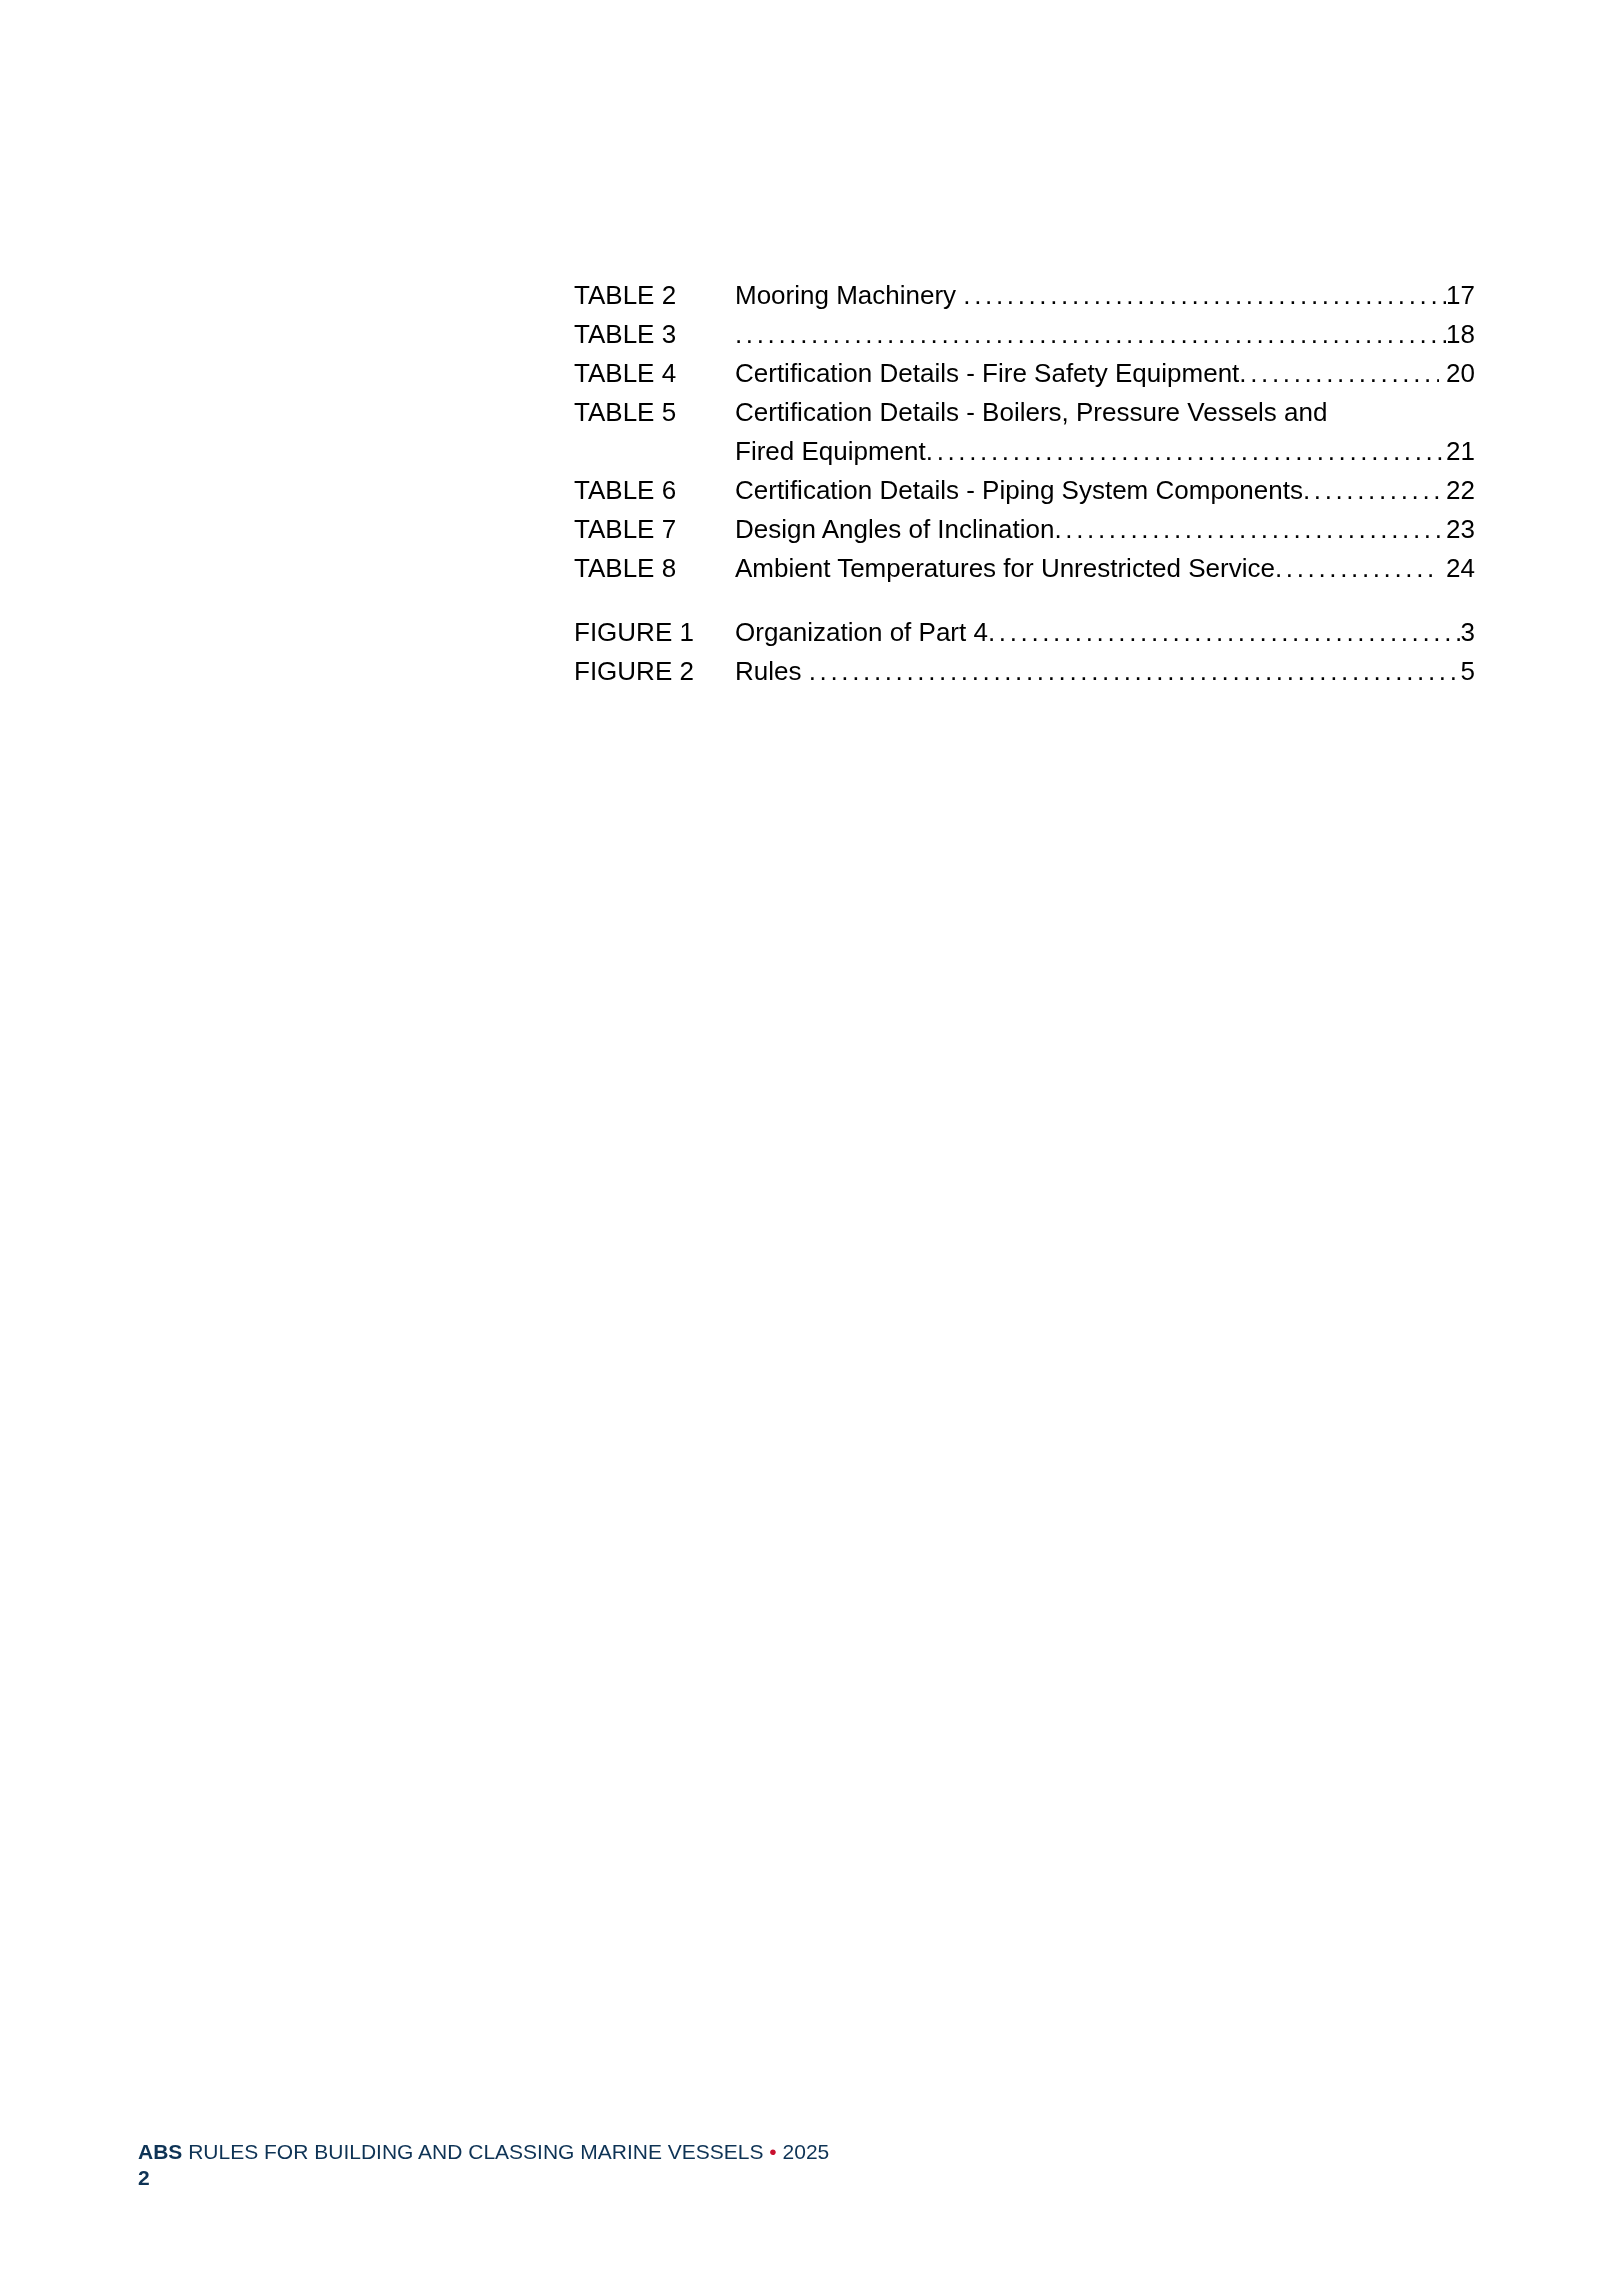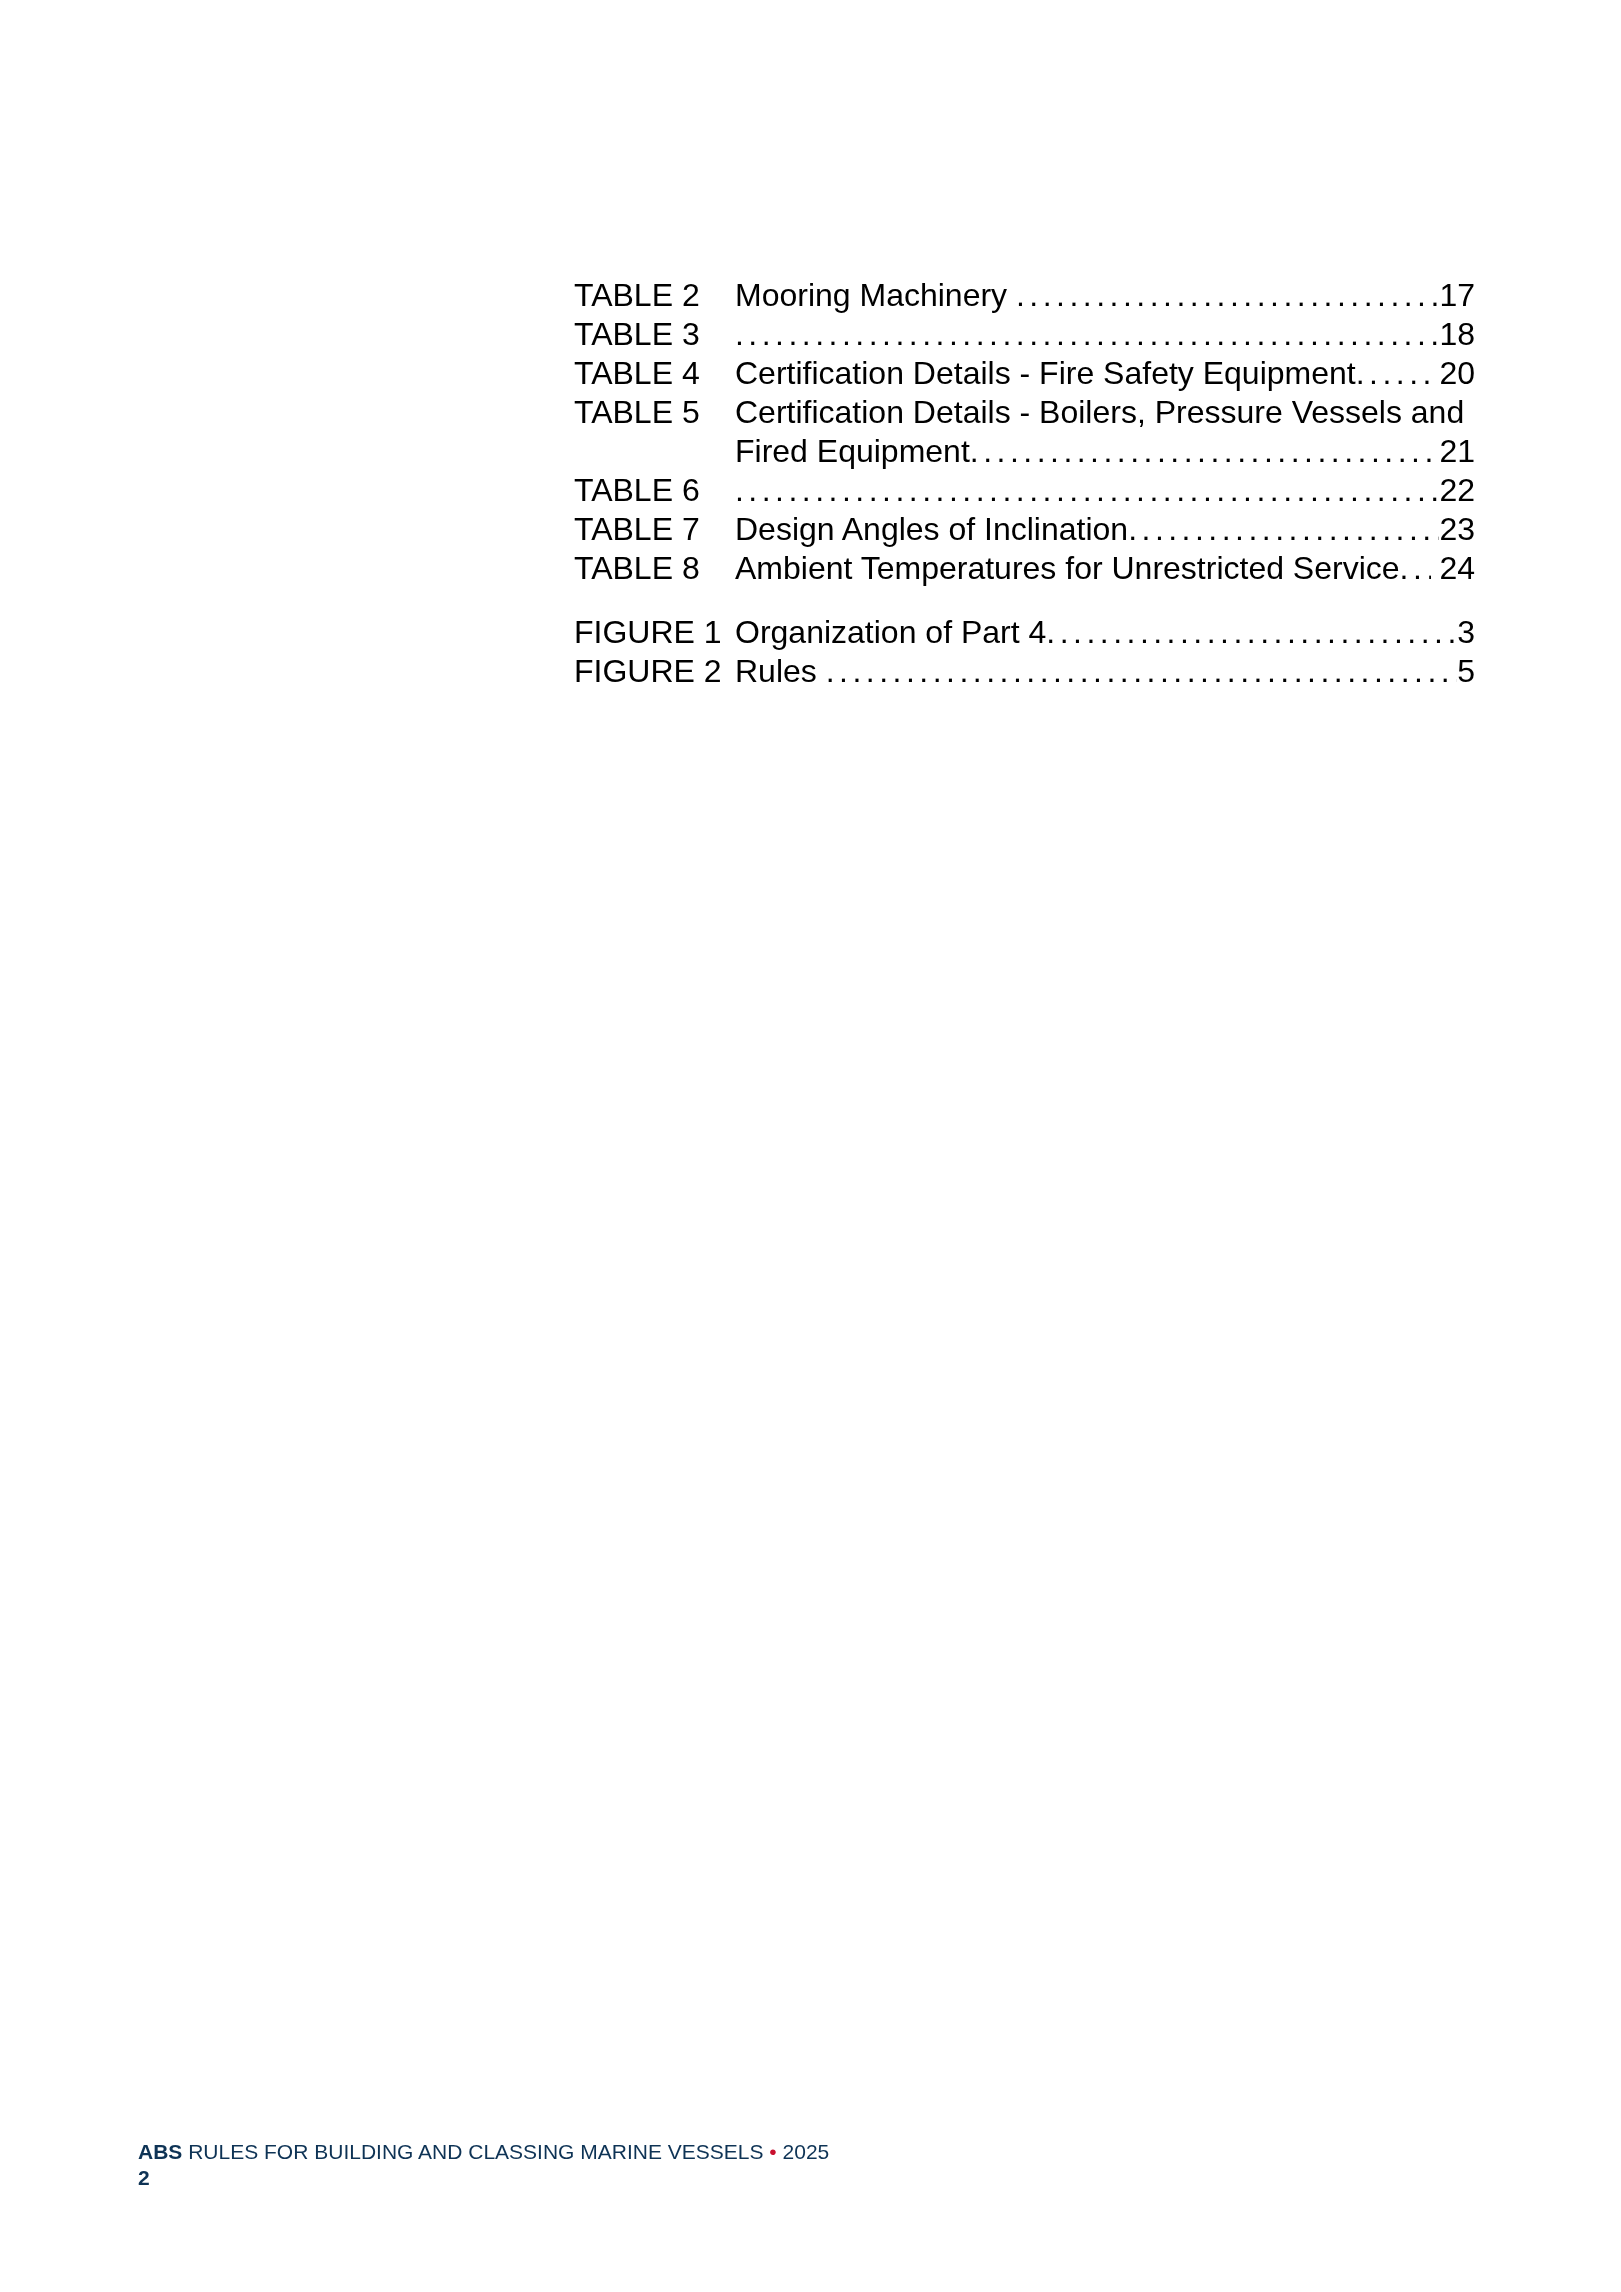--- a/index.html
+++ b/index.html
@@ -13,21 +13,21 @@
     height: 2293px;
     background: var(--page-bg, #ffffff);
     font-family: "Liberation Sans", sans-serif;
     overflow: hidden;
   }
   .toc {
     position: absolute;
     left: 574px;
     top: 276px;
     width: 901px;
-    font-size: 32px;
+    font-size: 26px;
     line-height: 39px;
     color: var(--toc-text, #000000);
   }
   .toc-entry {
     display: flex;
     align-items: flex-start;
   }
   .toc-label {
     flex: 0 0 161px;
     white-space: pre;
@@ -138,20 +138,21 @@
             <span class="toc-leader">..................................................................................................................................................</span>
             <span class="toc-page">21</span>
           </div>
         </div>
       </div>
 
       <div class="toc-entry">
         <span class="toc-label">TABLE 6</span>
         <div class="toc-content">
           <div class="toc-line">
+            <span class="toc-text">Certification Details - Piping System Components</span>
             <span class="toc-leader">..................................................................................................................................................</span>
             <span class="toc-page">22</span>
           </div>
         </div>
       </div>
 
       <div class="toc-entry">
         <span class="toc-label">TABLE 7</span>
         <div class="toc-content">
           <div class="toc-line">

